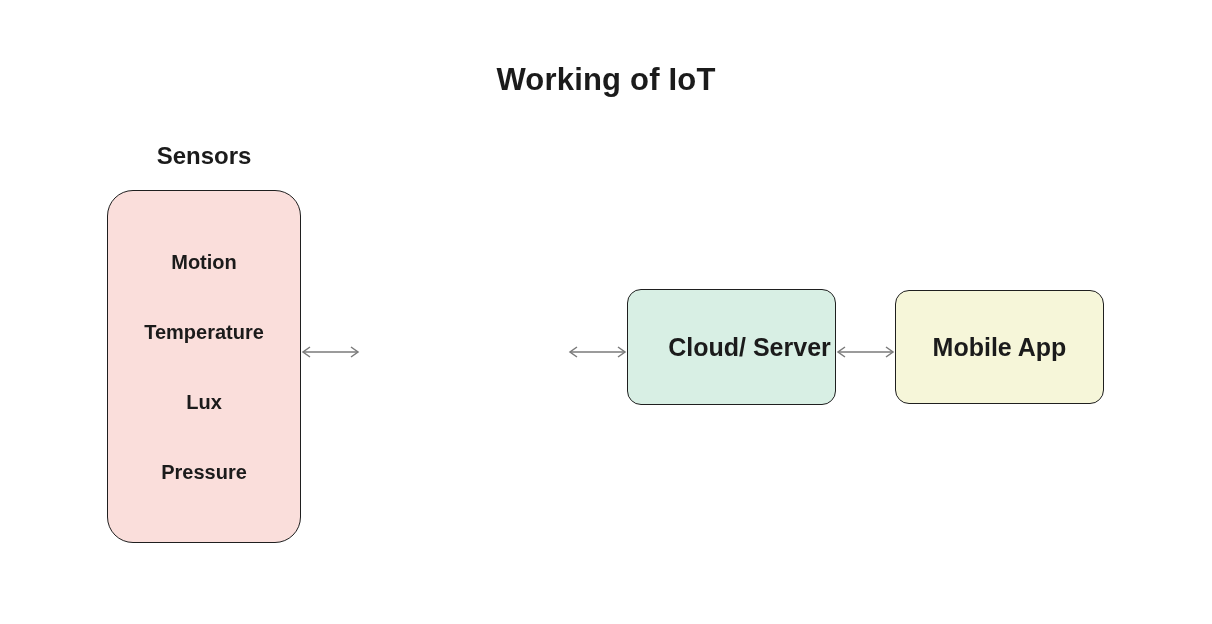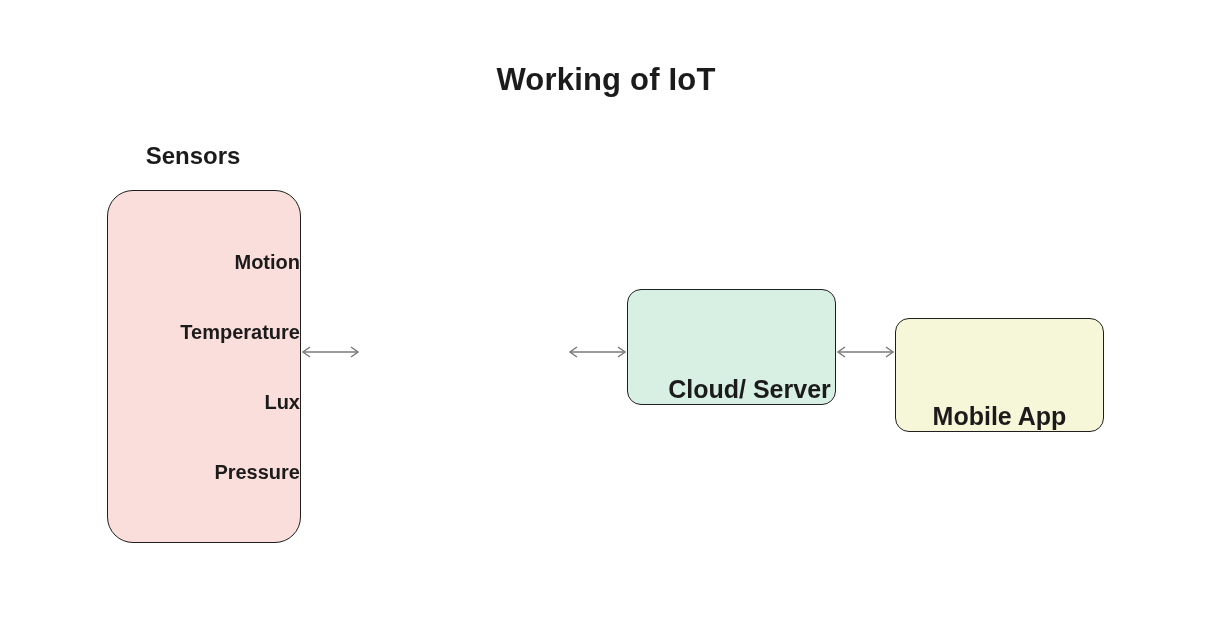--- a/index.html
+++ b/index.html
@@ -21,33 +21,33 @@
     left: 0;
     top: 62px;
     width: 1212px;
     text-align: center;
     font-size: 31px;
     font-weight: bold;
     letter-spacing: 0.2px;
   }
   .sensors-label {
     position: absolute;
-    left: 96px;
+    left: 107px;
     top: 142px;
     width: 194px;
     text-align: center;
     font-size: 24px;
     font-weight: bold;
   }
   .node {
     position: absolute;
     border: 1.6px solid #1f1f1f;
     box-sizing: border-box;
     display: flex;
-    align-items: flex-end;
+    align-items: center;
     justify-content: center;
   }
   .sensors-box {
     left: 107px;
     top: 190px;
     width: 194px;
     height: 353px;
     border-radius: 26px;
     flex-direction: column;
     gap: 46px;
@@ -110,17 +110,17 @@
   <div class="node stage-box cloud-box" style="background: rgb(216, 239, 228); padding-left: 36px;">
     <span>Cloud/ Server</span>
   </div>
 
   <svg class="arrow arrow-3" viewBox="0 0 59 14" xmlns="http://www.w3.org/2000/svg">
     <line x1="2" y1="7" x2="57" y2="7" stroke-width="1.7" stroke="#7a7a7a"></line>
     <path d="M9 2 L2 7 L9 12" fill="none" stroke-width="1.5" stroke="#7a7a7a"></path>
     <path d="M50 2 L57 7 L50 12" fill="none" stroke-width="1.5" stroke="#7a7a7a"></path>
   </svg>
 
-  <div class="node stage-box mobile-box" style="background: rgb(246, 246, 217); margin-top: 28px;">
+  <div class="node stage-box mobile-box" style="background: rgb(246, 246, 217);">
     <span>Mobile App</span>
   </div>
 
 </div>
 
 </body></html>

